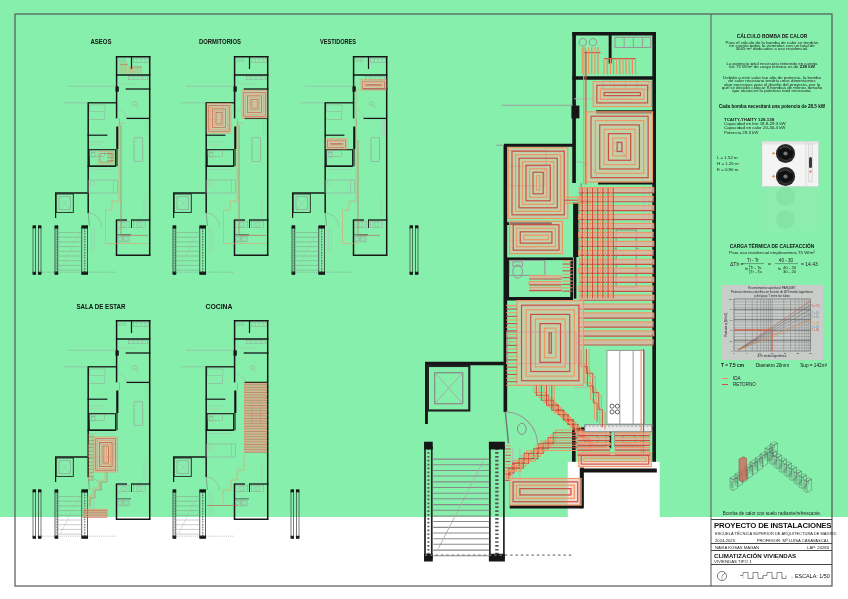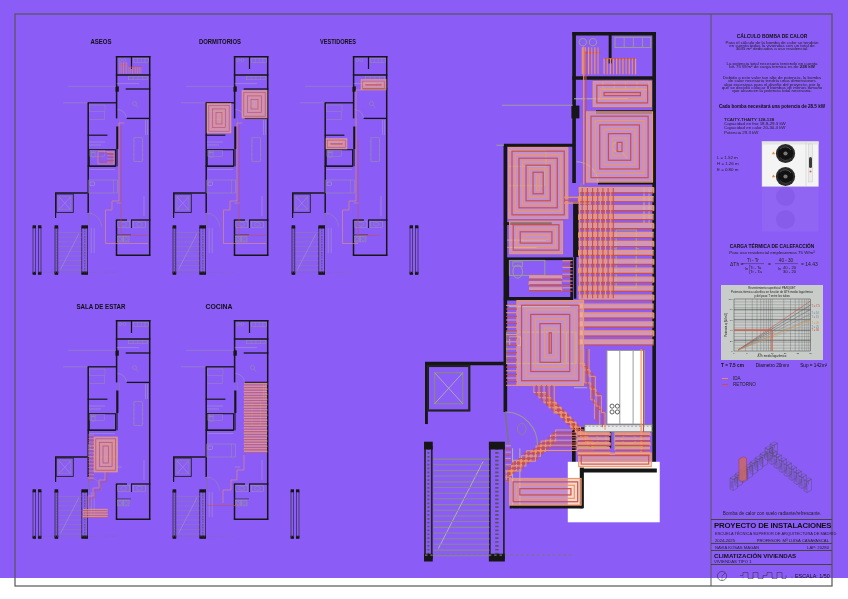--- a/index.html
+++ b/index.html
@@ -1,18 +1,18 @@
 <!DOCTYPE html>
 <html><head><meta charset="utf-8"><title>Proyecto de Instalaciones</title>
 <style>
 html,body{margin:0;padding:0;background:#fff;width:848px;height:599px;overflow:hidden}
 *{box-sizing:border-box}
 </style></head>
 <body>
-<div style="position:relative;width:848px;height:578px;background:#8b5cf6">
+<div style="position:relative;width:848px;height:517px;background:#86efac">
 <svg width="848" height="599" viewBox="0 0 848 599" style="position:absolute;left:0;top:0">
       <defs>
         <g id="bp">
           <path d="M60.9,0.7 H95.4" fill="none" stroke="#161616" stroke-width="1.5"></path>
           <path d="M61.6,0 V62.4" fill="none" stroke="#161616" stroke-width="1.5"></path>
           <path d="M94.7,0 V199.6" fill="none" stroke="#161616" stroke-width="1.5"></path>
           <path d="M60.9,19 H95.4" fill="none" stroke="#161616" stroke-width="1.4"></path>
           <path d="M76.5,0 V13" fill="none" stroke="#161616" stroke-width="1.2"></path>
           <rect x="78.50" y="2.20" width="14.80" height="4.20" fill="none" stroke="#999" stroke-width="0.45"></rect>
           <line x1="82.30" y1="2.20" x2="82.30" y2="6.40" stroke="#999" stroke-width="0.4"></line>

